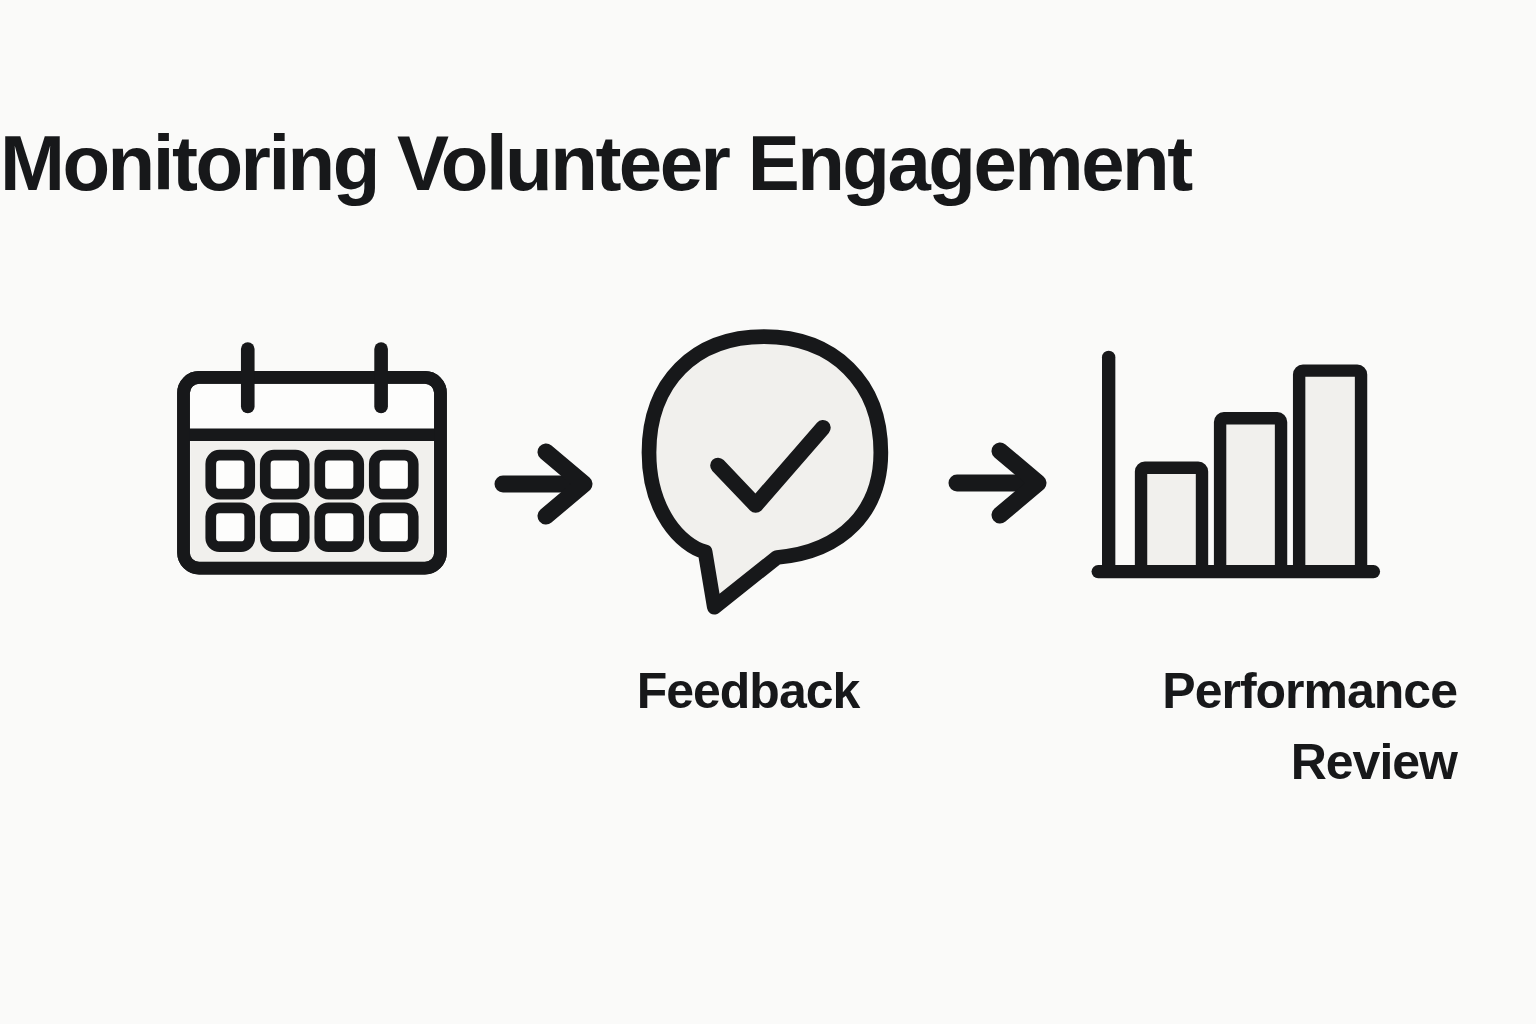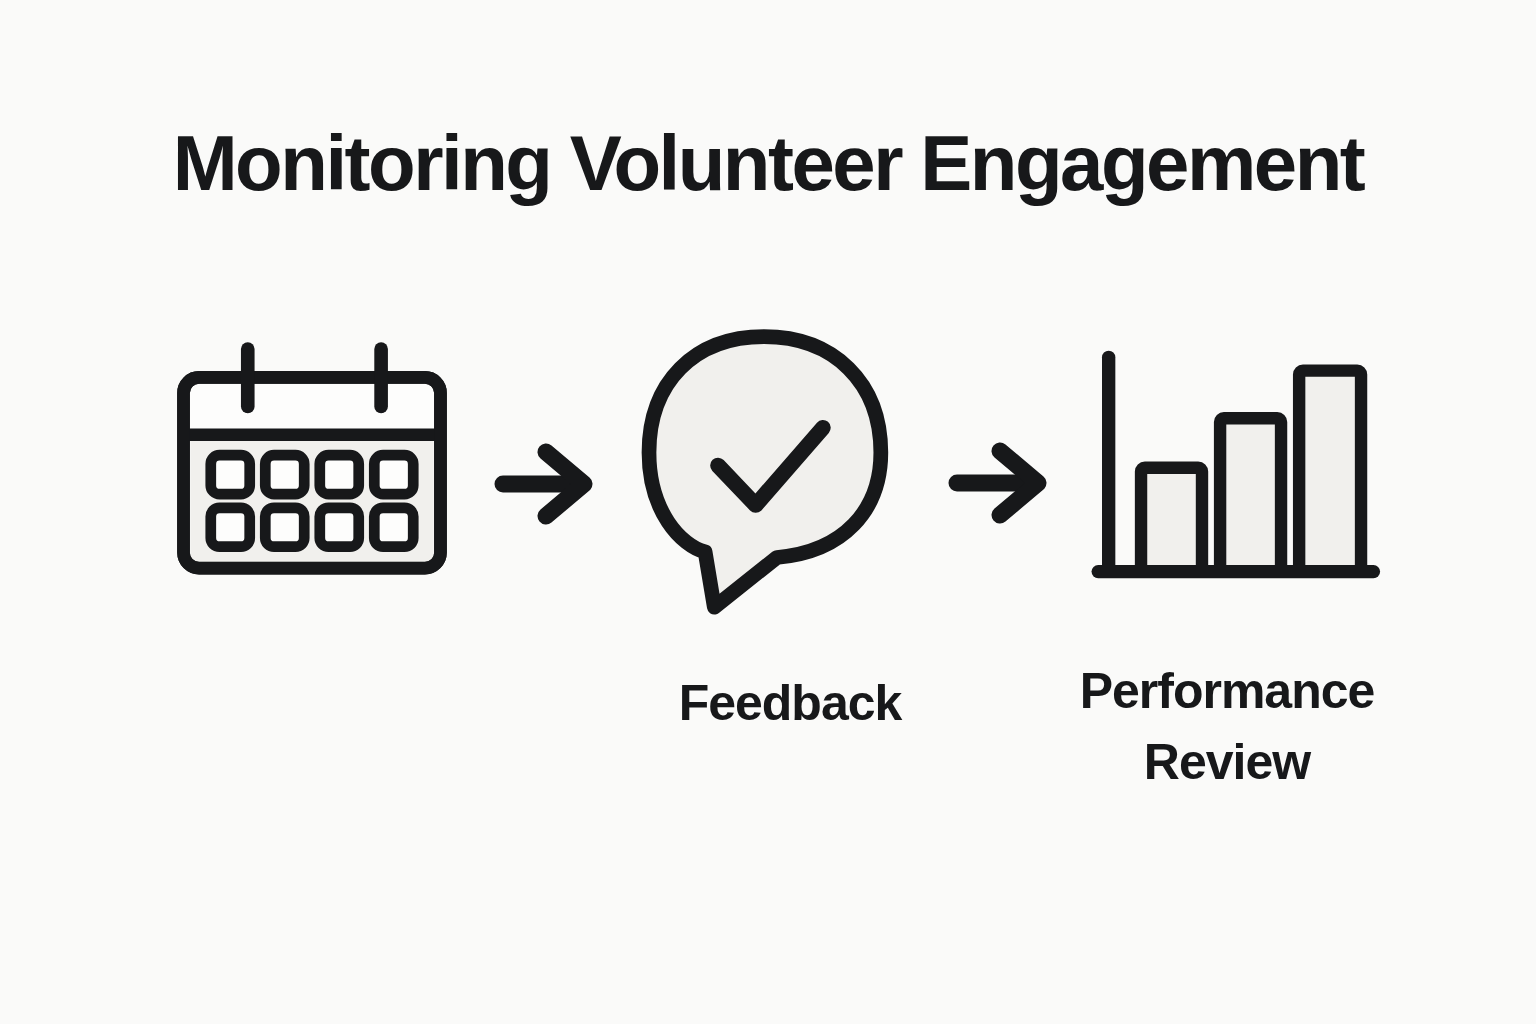--- a/index.html
+++ b/index.html
@@ -8,21 +8,21 @@
     font-family: "Liberation Sans", "DejaVu Sans", sans-serif;
     background: var(--bg, #fafaf9);
     color: var(--ink, #17181a);
     overflow: hidden;
   }
   .page { position: relative; width: 1536px; height: 1024px; }
 
   .title {
     position: absolute;
     top: 118px; left: 0; width: 1536px;
-    text-align: center;
+    text-align: left;
     font-size: 78px;
     font-weight: 700;
     letter-spacing: -2.5px;
     color: var(--ink, #17181a);
   }
 
   .icon { position: absolute; color: var(--ink, #17181a); }
   .icon svg { display: block; }
 
   .icon-calendar     { left: 166px; top: 332px; }
@@ -36,22 +36,22 @@
     top: 656px;
     width: 460px;
     text-align: center;
     font-size: 50px;
     font-weight: 700;
     letter-spacing: -1px;
     line-height: 1.42;
     color: var(--ink, #17181a);
   }
   .label-1 { left: 85px; }   
-  .label-2 { left: 560px; margin-top: 12px; }  
-  .label-3 { left: 997px; }  
+  .label-2 { left: 518px; }  
+  .label-3 { left: 997px; text-align: right; }  
 
   .stroke { stroke: currentColor; fill: none; }
   .fill-light { fill: var(--icon-fill, #f1f0ed); }
   .fill-white { fill: #fdfdfc; }
 </style>
 </head>
 <body style="--bg: #fafaf9; --ink: #17181a; --icon-fill: #f1f0ed;">
 
 <div class="page">
 

